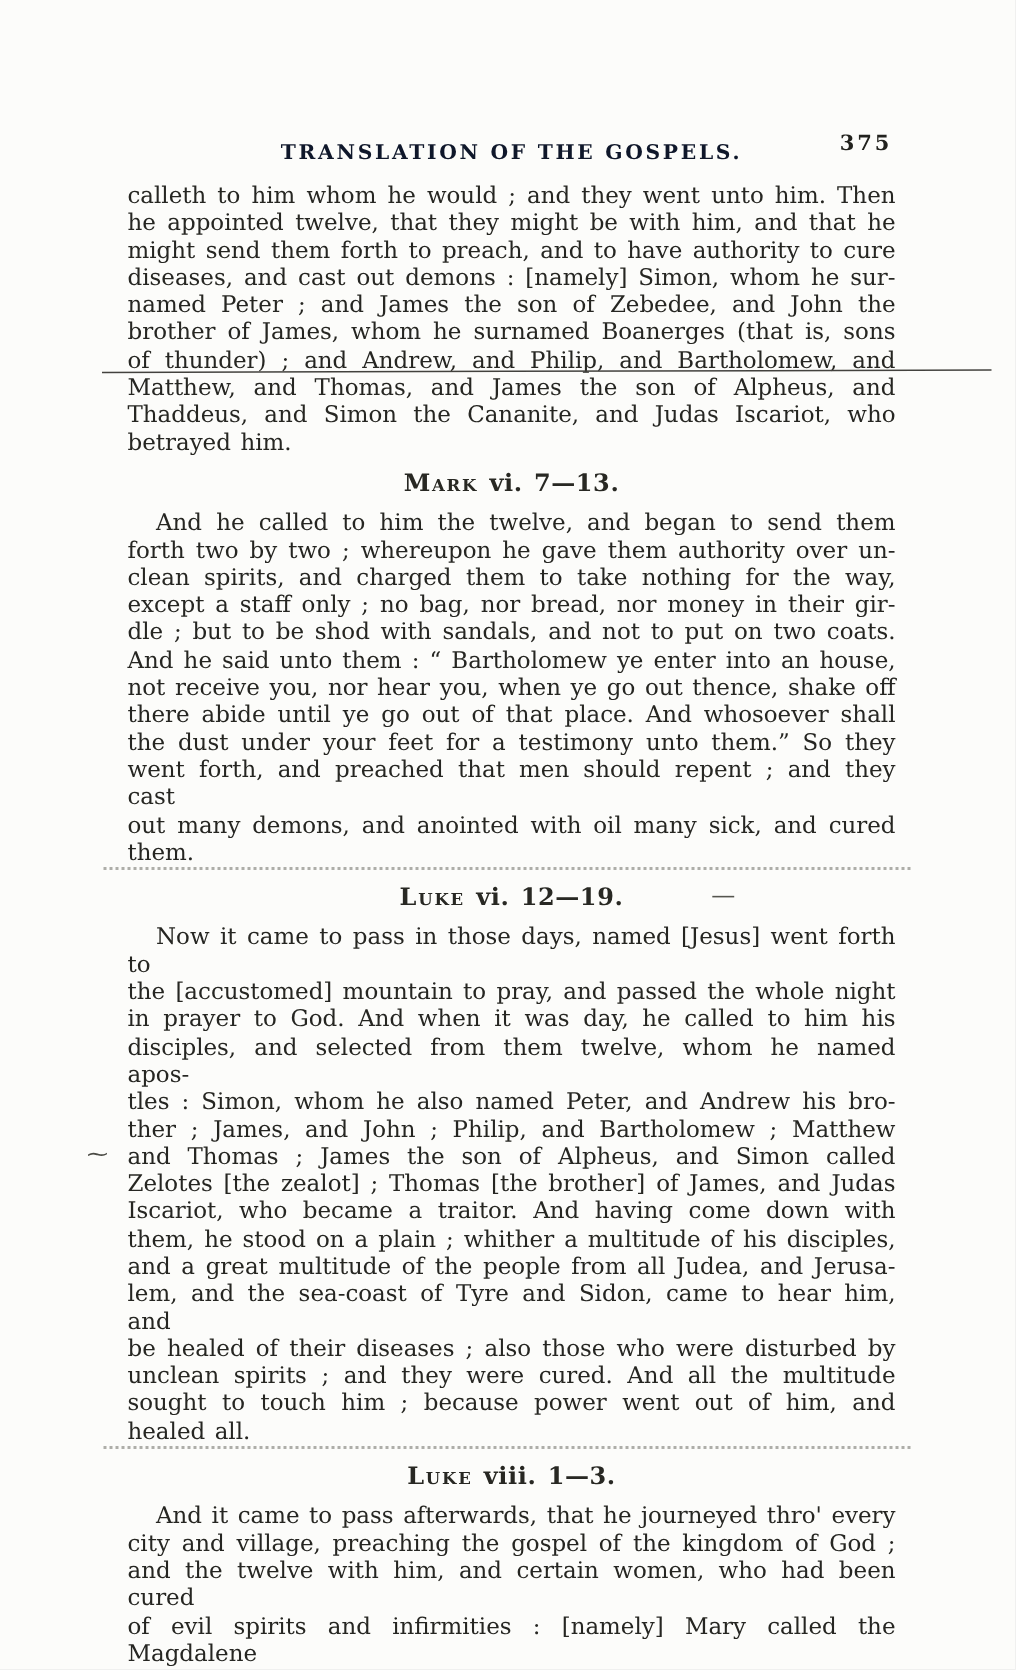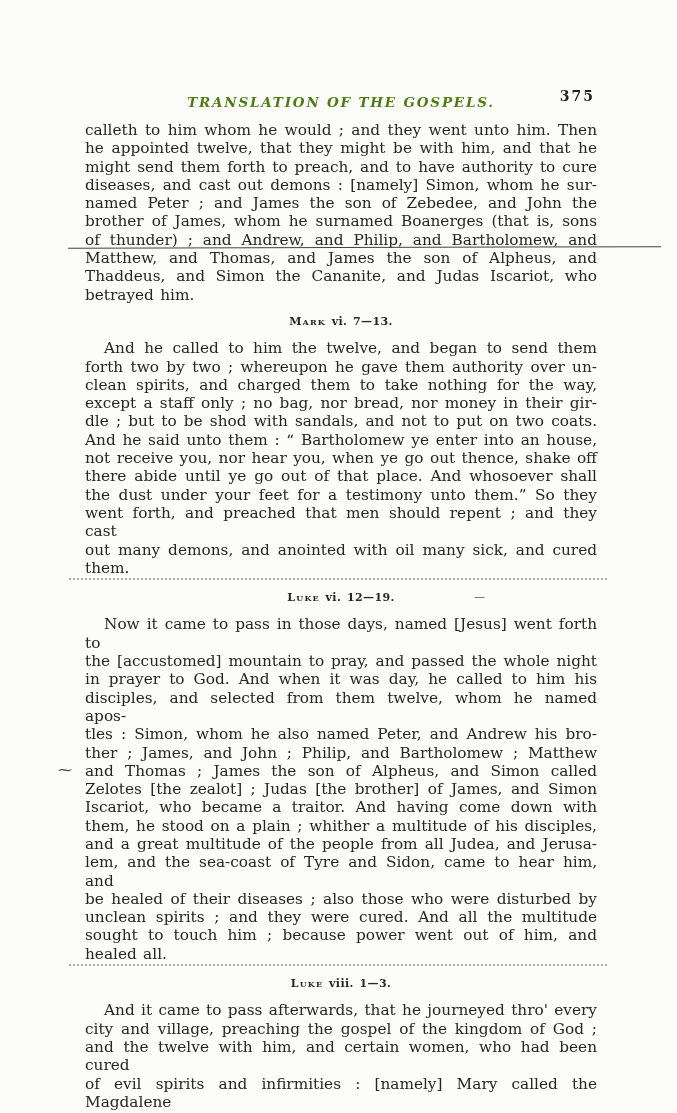--- a/index.html
+++ b/index.html
@@ -20,22 +20,21 @@
     left: 85px;
     width: 512px;
     height: 22px;
   }
   .rh-title {
     display: block;
     text-align: center;
     font-size: 13.5px;
     font-weight: 700;
     letter-spacing: 1.8px;
-    color: #4d7c0f;
-    font-style: italic;
+    color: #0f172a;
   }
   .rh-page {
     position: absolute;
     right: 2px;
     top: -6px;
     font-size: 14px;
     font-weight: 700;
     letter-spacing: 2px;
     color: #22221e;
   }
@@ -73,21 +72,21 @@
     position: absolute;
     left: -27px;
     top: -1px;
     font-size: 14px;
     color: #4a4a44;
     letter-spacing: -2px;
   }
   .heading {
     position: relative;
     text-align: center;
-    font-size: 11px;
+    font-size: 16px;
     font-weight: 600;
     letter-spacing: 0.4px;
     margin: 9px 0 8px 0;
     color: #282823;
   }
   .heading .smallcaps { font-variant: small-caps; letter-spacing: 1.2px; }
   .heading .trail {
     position: absolute;
     left: 76%;
     top: -1px;
@@ -139,21 +138,21 @@
       <div class="dotted-rule"></div>
       <div class="heading"><span class="smallcaps">Luke</span><span> vi. 12—19.</span><span class="trail">—</span></div>
       <div class="para">
         <div class="line indent">Now it came to pass in those days, named [Jesus] went forth to</div>
         <div class="line">the [accustomed] mountain to pray, and passed the whole night</div>
         <div class="line italic">in prayer to God.  And when it was day, he called to him his</div>
         <div class="line">disciples, and selected from them twelve, whom he named apos-</div>
         <div class="line">tles : Simon, whom he also named Peter, and Andrew his bro-</div>
         <div class="line">ther ; James, and John ; Philip, and Bartholomew ; Matthew</div>
         <div class="line"><span class="margin-mark">⁓</span>and Thomas ; James the son of Alpheus, and Simon called</div>
-        <div class="line">Zelotes [the zealot] ; Judas [the brother] of James, and Simon</div>
+        <div class="line">Zelotes [the zealot] ; Thomas [the brother] of James, and Judas</div>
         <div class="line">Iscariot, who became a traitor.  And having come down with</div>
         <div class="line">them, he stood on a plain ; whither a multitude of his disciples,</div>
         <div class="line">and a great multitude of the people from all Judea, and Jerusa-</div>
         <div class="line">lem, and the sea-coast of Tyre and Sidon, came to hear him, and</div>
         <div class="line">be healed of their diseases ; also those who were disturbed by</div>
         <div class="line">unclean spirits ; and they were cured.  And all the multitude</div>
         <div class="line">sought to touch him ; because power went out of him, and</div>
         <div class="line last">healed all.</div>
       </div>
       <div class="dotted-rule"></div>

